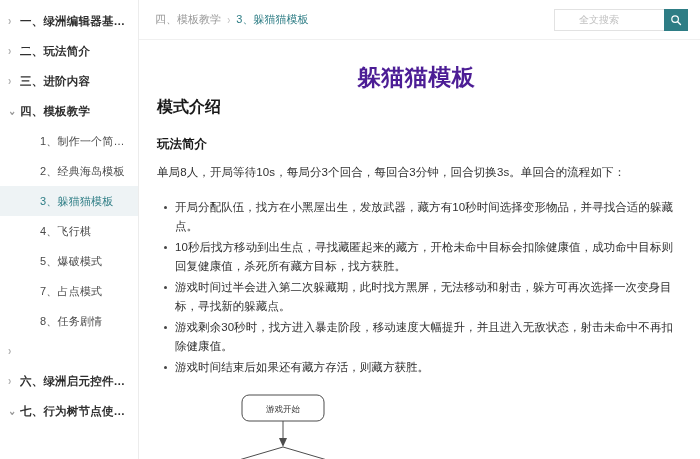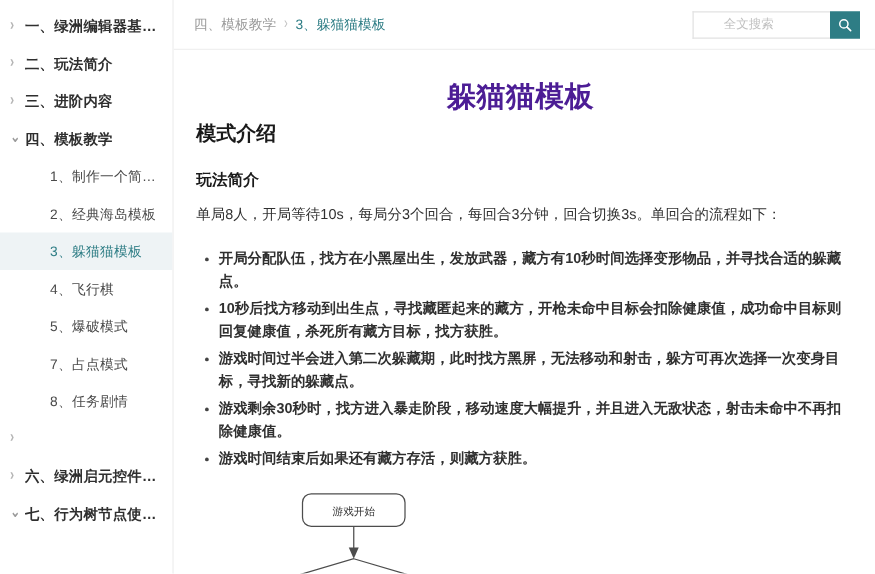--- a/index.html
+++ b/index.html
@@ -171,21 +171,20 @@
     padding-left: 18px;
     list-style: none;
   }
   ul.flow-list li {
     font-size: 11.5px;
     color: #303030;
     line-height: 1.65;
     margin-top: 2px;
     position: relative;
     letter-spacing: .05px;
-    font-weight: bold;
   }
   ul.flow-list li::before {
     content: "";
     position: absolute;
     left: -11px;
     top: 8px;
     width: 3px; height: 3px;
     background: #444;
     border-radius: 50%;
   }

